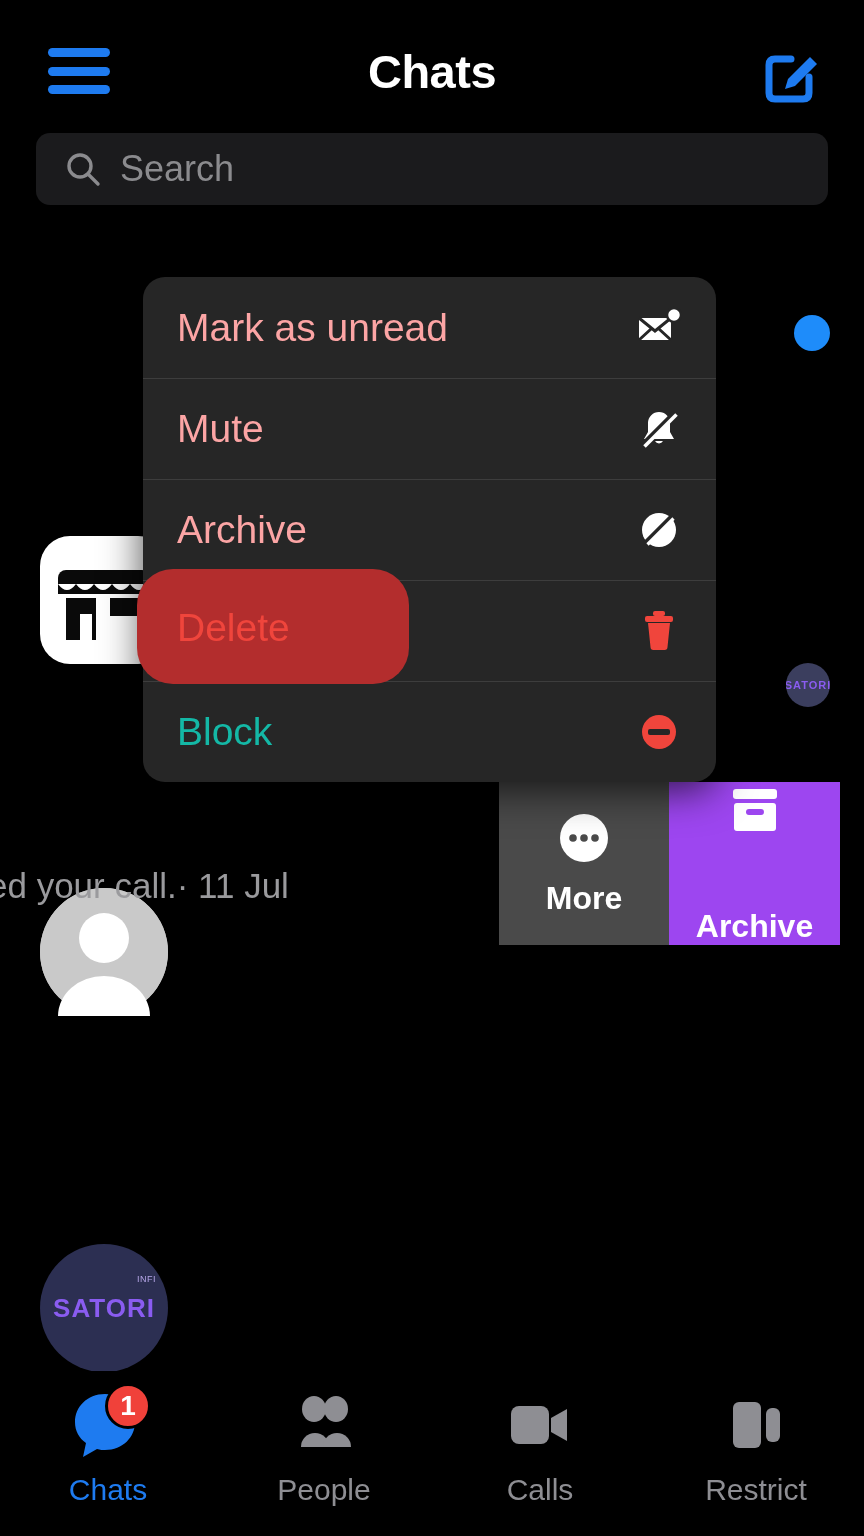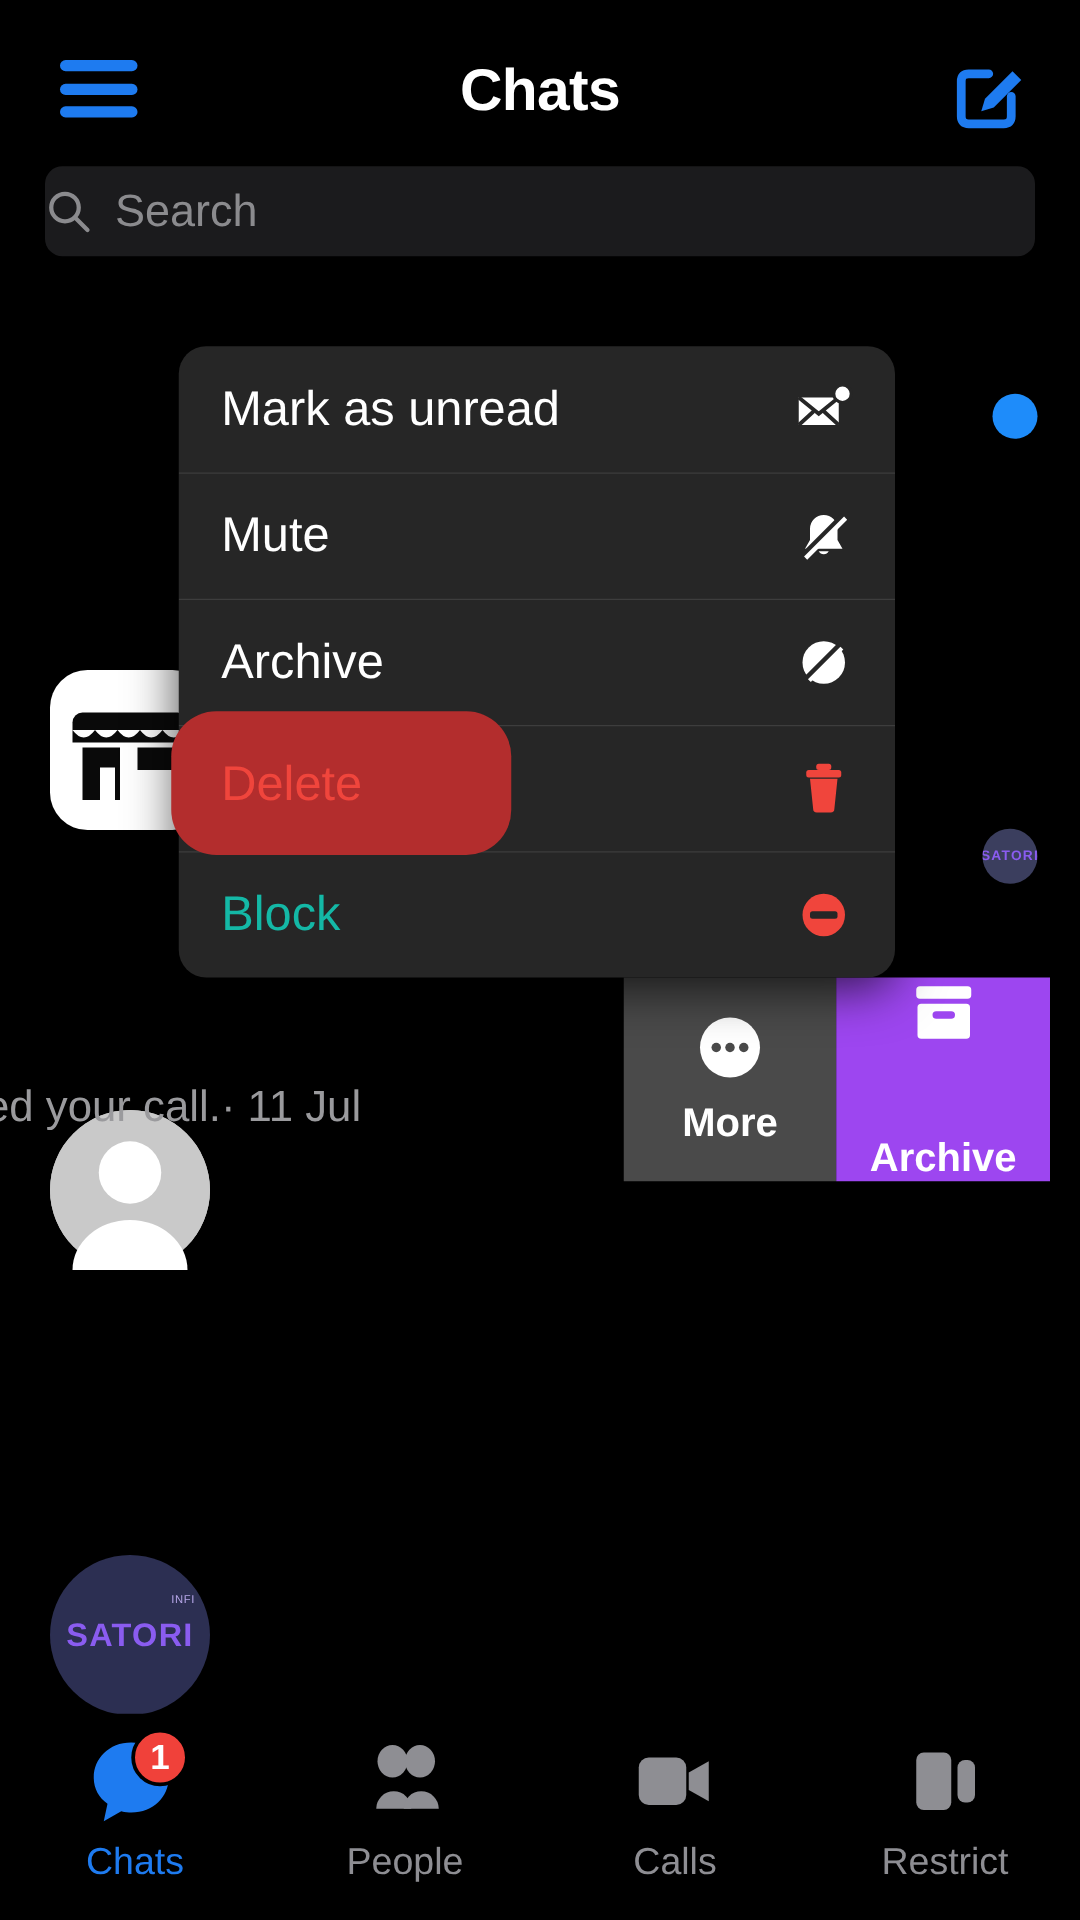--- a/index.html
+++ b/index.html
@@ -41,21 +41,21 @@
   #compose-icon {
     position:absolute; right:40px; top:42px;
     width:62px; height:62px; cursor:pointer;
   }
 
   
   #search-bar {
     position:absolute; left:36px; top:133px;
     width:792px; height:72px;
     background:#1b1b1d; border-radius:14px;
-    display:flex; align-items:center; 
+    display:flex; align-items:center; padding-left:28px;
   }
   #search-icon { width:38px; height:38px; flex:0 0 auto; }
   #search-placeholder {
     margin-left:18px; font-size:36px; color:#8b8b8e;
   }
 
   
   .chat-row { position:absolute; left:0; width:864px; }
   .avatar {
     position:absolute; left:40px;
@@ -125,21 +125,21 @@
     position:relative;
     height:101px;
     display:flex; align-items:center;
     padding:0 34px;
     cursor:pointer;
   }
   .menu-item + .menu-item::before {
     content:""; position:absolute; left:0; top:0;
     width:100%; height:1px; background:#3d3d3d;
   }
-  .menu-label { font-size:39px; color:#ffffff; flex:1; }
+  .menu-label { font-size:39px; color:#fca5a5; flex:1; }
   .menu-label.danger { color:#14b8a6; }
   .menu-icon { width:46px; height:46px; flex:0 0 auto; }
   #delete-highlight-outer {
     position:absolute; left:137px; top:569px;
     width:272px; height:115px;
     background:#b32d2d;
     border-radius:36px;
     pointer-events:none;
     z-index:5;
   }

